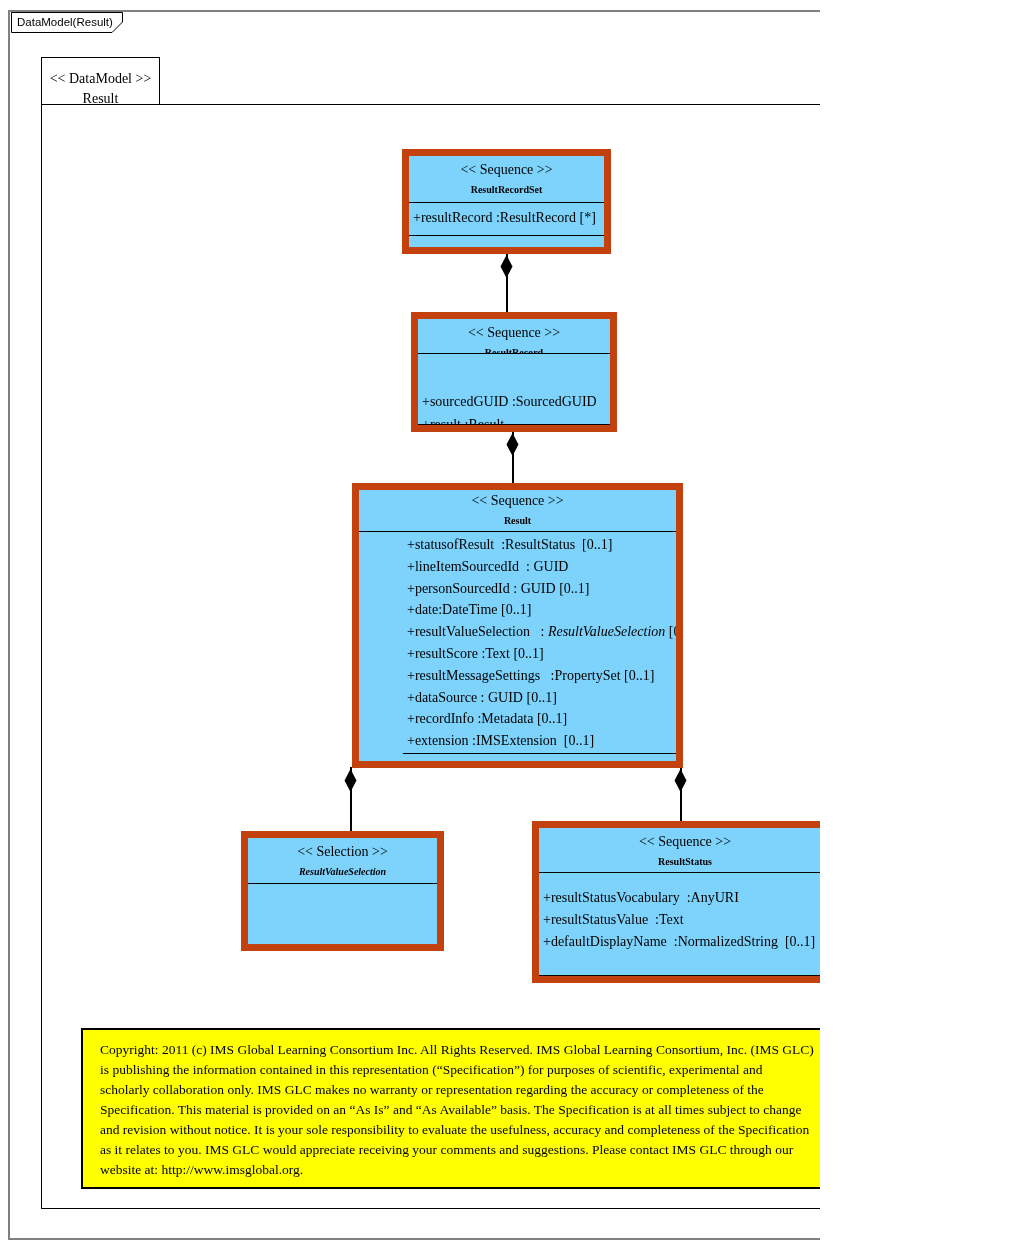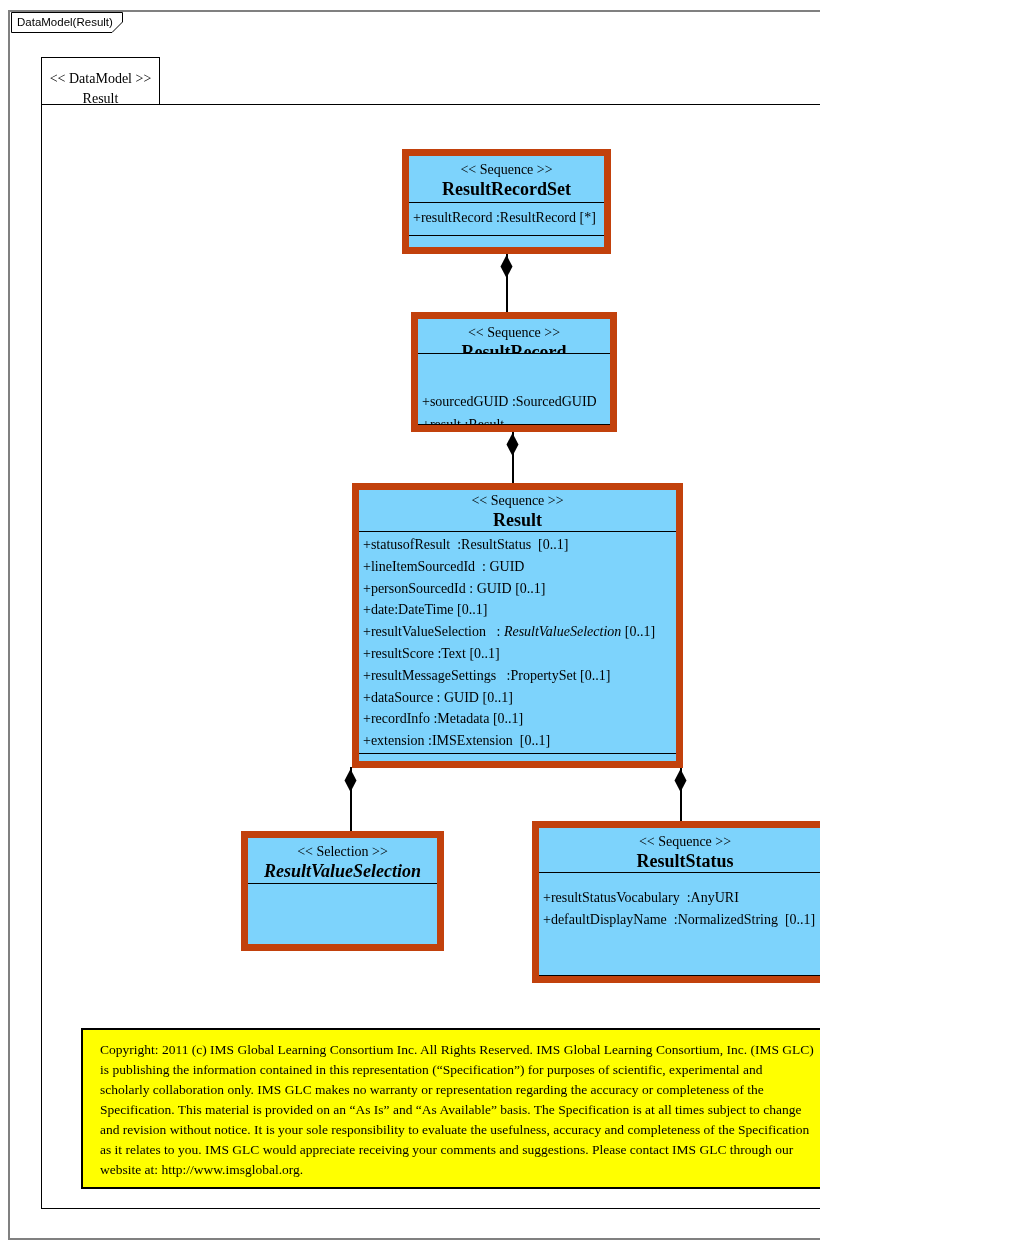--- a/index.html
+++ b/index.html
@@ -23,21 +23,21 @@
   .package-body{left:41px; top:104px; width:955px; height:1105px;
     border:1px solid #000; box-sizing:border-box; background:#fff;}
   
   .cls{background:#7dd3fc; border:7px solid #c2410c; box-sizing:border-box;
     display:flex; flex-direction:column;}
   .cmp{box-sizing:border-box; overflow:hidden;}
   .cmp-hd{border-bottom:1px solid #000; text-align:center; padding-top:4px;}
   .cmp-at{border-bottom:1px solid #000; padding:2px 4px;}
   .cmp-empty{flex:1;}
   .stereo{font-size:14px; line-height:19px; white-space:pre;}
-  .cname{font-size:18px; line-height:21px; font-weight:bold; white-space:pre;}
+  .cname{font-size:10px; line-height:21px; font-weight:bold; white-space:pre;}
   .cname.italic{font-style:italic;}
   .attr{font-size:14px; white-space:pre;}
   .it{font-style:italic;}
   .b1 .attr{line-height:26px;}
   .b2 .attr{line-height:23px;}
   .b3 .attr{line-height:21.8px;}
   .b3 .cmp-hd{padding-top:1px;}
   .b4 .attr{line-height:23px;}
   .b5 .attr{line-height:22px;}
   
@@ -107,21 +107,21 @@
       <div class="attr"><span>+result :Result</span></div>
     </div>
     <div class="cmp cmp-empty"></div>
   </div>
 
   <div class="abs cls b3" style="left:352px; top:483px; width:331px; height:285px;">
     <div class="cmp cmp-hd" style="height:42px;">
       <div class="stereo">&lt;&lt; Sequence &gt;&gt;</div>
       <div class="cname">Result</div>
     </div>
-    <div class="cmp cmp-at" style="height:222px;">
+    <div class="cmp cmp-at" style="height:222px;margin-left:44px;">
       <div class="attr"><span>+statusofResult  :ResultStatus  [0..1]</span></div>
       <div class="attr"><span>+lineItemSourcedId  : GUID</span></div>
       <div class="attr"><span>+personSourcedId : GUID [0..1]</span></div>
       <div class="attr"><span>+date:DateTime [0..1]</span></div>
       <div class="attr"><span>+resultValueSelection   : </span><span class="it">ResultValueSelection</span><span> [0..1]</span></div>
       <div class="attr"><span>+resultScore :Text [0..1]</span></div>
       <div class="attr"><span>+resultMessageSettings   :PropertySet [0..1]</span></div>
       <div class="attr"><span>+dataSource : GUID [0..1]</span></div>
       <div class="attr"><span>+recordInfo :Metadata [0..1]</span></div>
       <div class="attr"><span>+extension :IMSExtension  [0..1]</span></div>
@@ -137,20 +137,21 @@
     <div class="cmp cmp-empty"></div>
   </div>
 
   <div class="abs cls b5" style="left:532px; top:821px; width:306px; height:162px;">
     <div class="cmp cmp-hd" style="height:46px;">
       <div class="stereo">&lt;&lt; Sequence &gt;&gt;</div>
       <div class="cname">ResultStatus</div>
     </div>
     <div class="cmp cmp-at" style="height:93px;margin-top:12px;">
       <div class="attr"><span>+resultStatusVocabulary  :AnyURI</span></div>
+      <div class="attr"><span>+resultStatusValue  :Text</span></div>
       <div class="attr"><span>+defaultDisplayName  :NormalizedString  [0..1]</span></div>
     </div>
     <div class="cmp cmp-empty"></div>
   </div>
 
   <svg class="abs note-shape" viewBox="0 0 881 162">
     <path d="M1,1 L860,1 L879,20 L879,160 L1,160 Z" fill="#FFFF00" stroke="#000000" stroke-width="2"></path>
     <path d="M860,1 L860,20 L879,20 Z" fill="#ffffff" stroke="#000000" stroke-width="1.5"></path>
   </svg>
   <div class="abs note-text">

